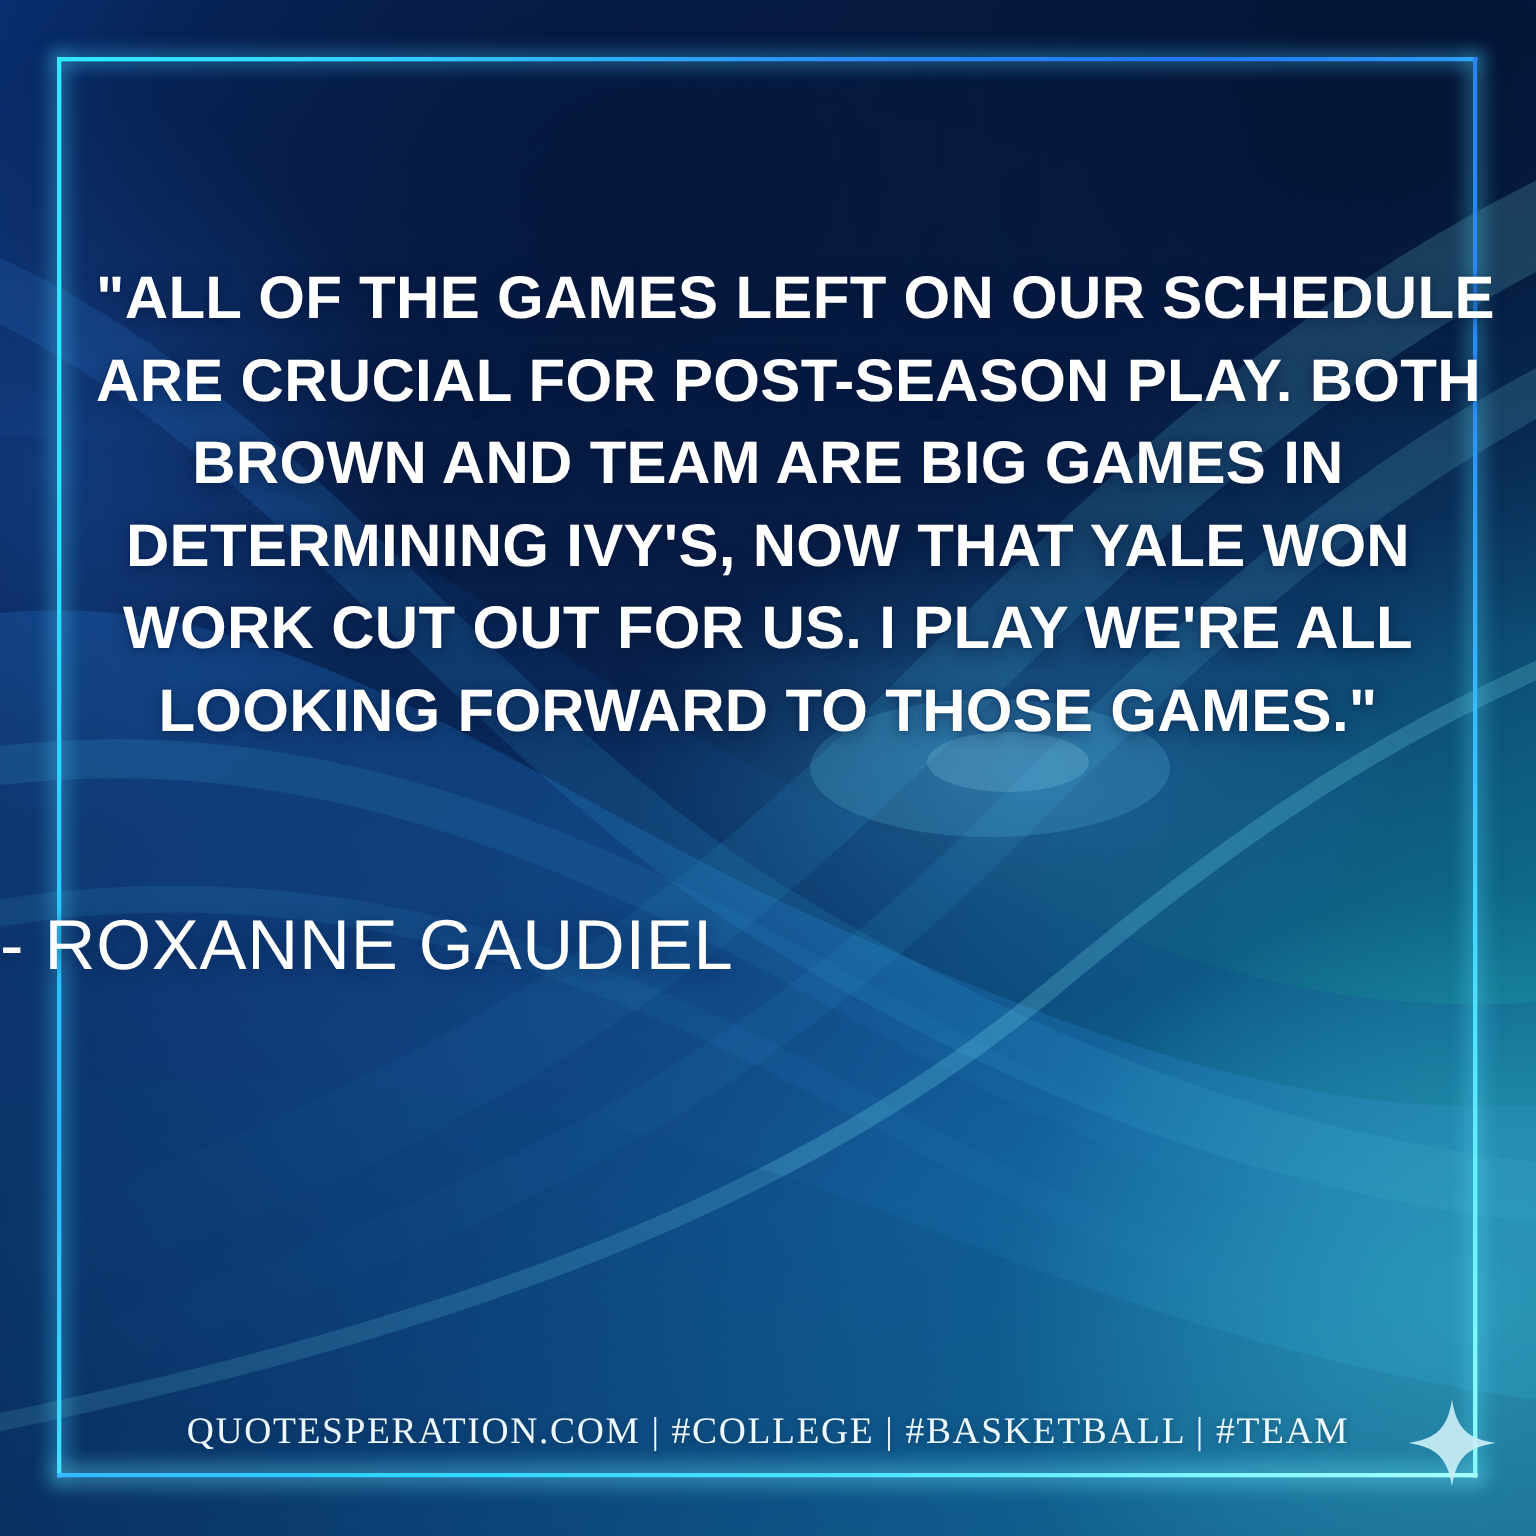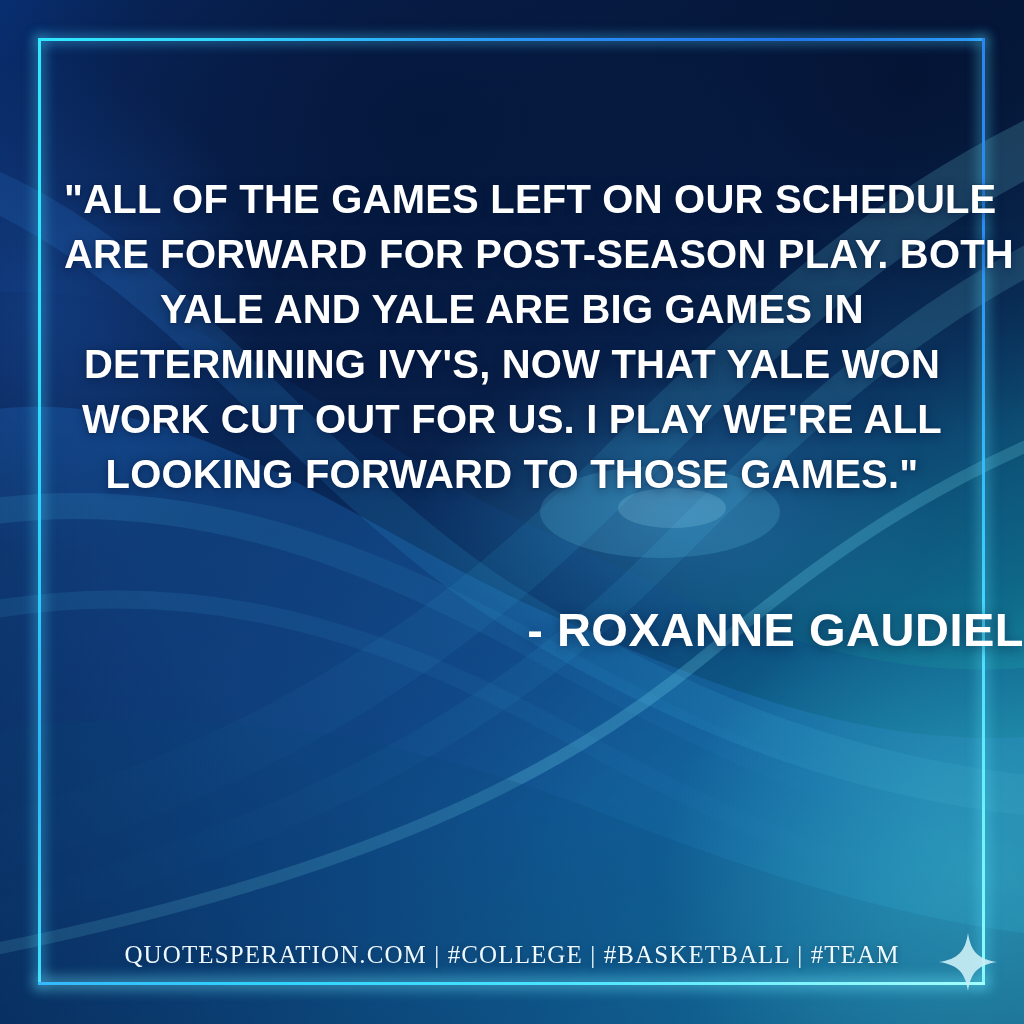--- a/index.html
+++ b/index.html
@@ -112,24 +112,24 @@
     line-height: 55px;
     letter-spacing: 0.2px;
     text-shadow: 0 2px 10px rgba(0,22,60,0.55), 0 0 2px rgba(0,20,60,0.40);
     white-space: nowrap;
   }
   .attribution {
     position: absolute;
     left: 0;
     right: 0;
     top: 602px;
-    text-align: right;
+    text-align: left;
     color: #ffffff;
     font-size: 47px;
-    font-weight: 700;
+    font-weight: 400;
     letter-spacing: 0.5px;
     text-shadow: 0 2px 12px rgba(0,22,60,0.55);
   }
   .footer {
     position: absolute;
     left: 0;
     right: 0;
     top: 941px;
     text-align: center;
     color: #eef9ff;
@@ -205,22 +205,22 @@
     <div class="edge top"></div>
     <div class="edge left"></div>
     <div class="edge right"></div>
     <div class="edge bottom"></div>
   </div>
 
   <div class="content">
 
     <div class="quote-block">
       <div class="quote-line">"ALL OF THE GAMES LEFT ON OUR SCHEDULE</div>
-      <div class="quote-line">ARE FORWARD FOR POST-SEASON PLAY. BOTH</div>
-      <div class="quote-line">YALE AND YALE ARE BIG GAMES IN</div>
+      <div class="quote-line">ARE CRUCIAL FOR POST-SEASON PLAY. BOTH</div>
+      <div class="quote-line">BROWN AND TEAM ARE BIG GAMES IN</div>
       <div class="quote-line">DETERMINING IVY'S, NOW THAT YALE WON</div>
       <div class="quote-line">WORK CUT OUT FOR US. I PLAY WE'RE ALL</div>
       <div class="quote-line">LOOKING FORWARD TO THOSE GAMES."</div>
     </div>
 
     <div class="attribution">- ROXANNE GAUDIEL</div>
 
     <div class="footer">QUOTESPERATION.COM | #COLLEGE | #BASKETBALL | #TEAM</div>
 
     <div class="sparkle">

